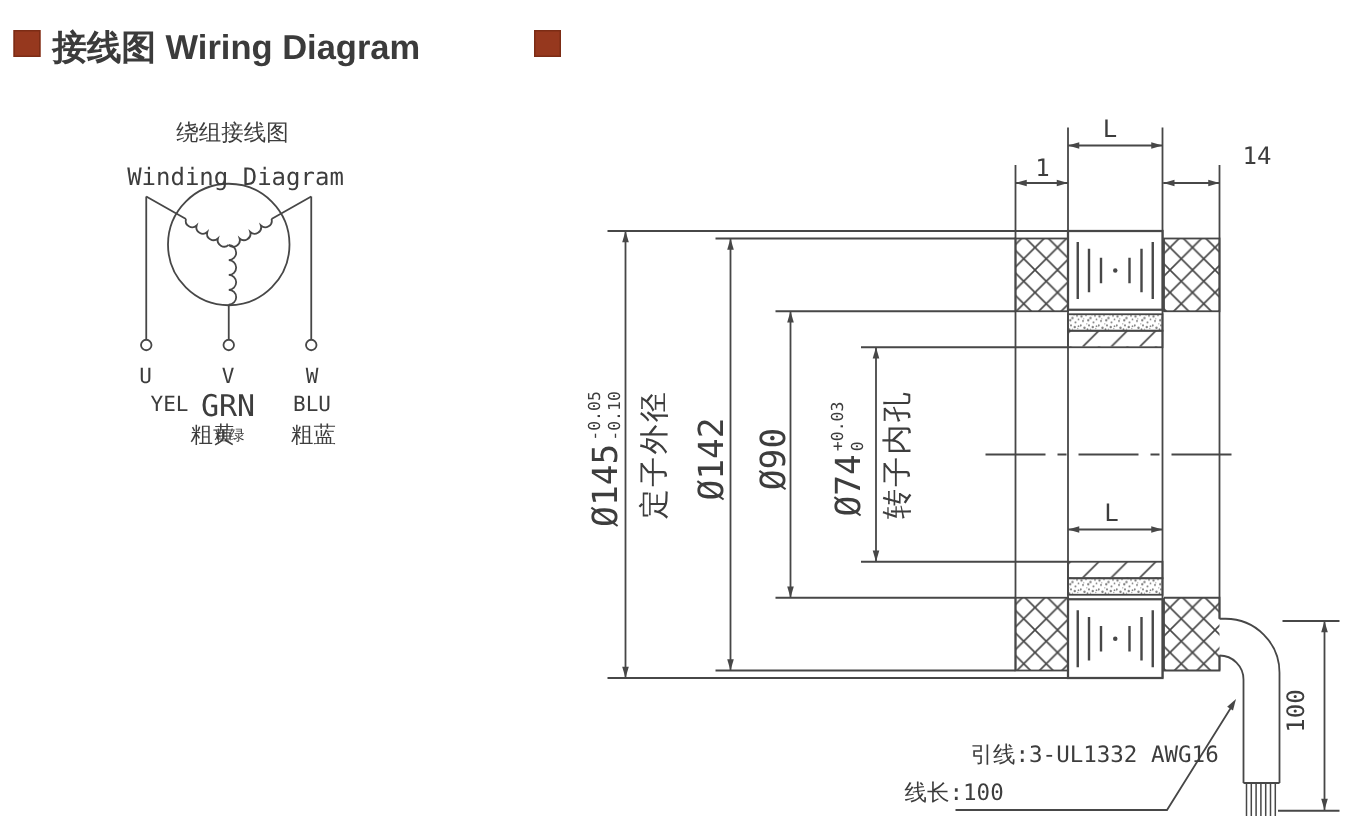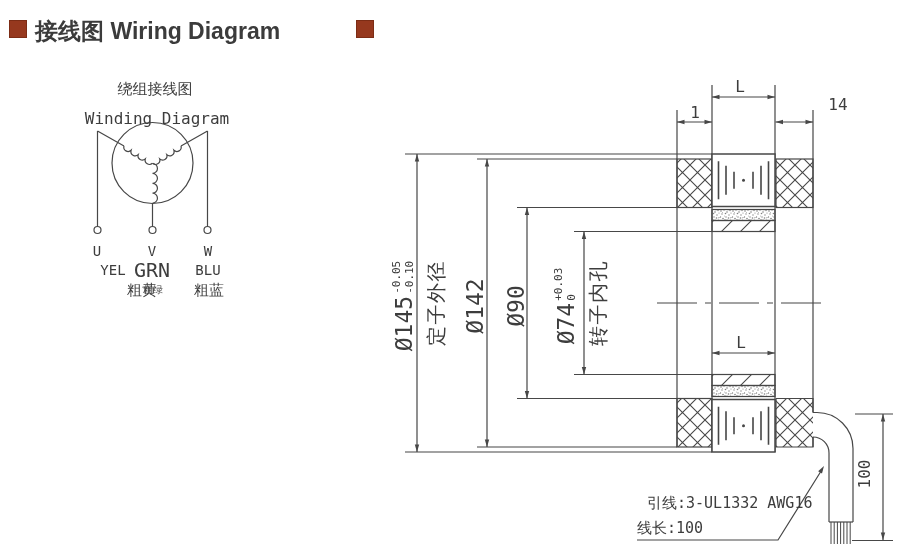--- a/index.html
+++ b/index.html
@@ -193,15 +193,15 @@
       <i>+0.03</i>
         <i>0</i>
     </span>
   </div>
   <div class="vtext dimlabel" style="left:598px;top:303px;">转子内孔</div>
 
   <div class="txt mono smalldim" style="left:741px;top:342px;">L</div>
   <div class="vtext smalldim" style="left:864px;top:474px;">100</div>
 
   <div class="note" style="left:637px;top:494px;margin-left:10px;">引线:3-UL1332 AWG16</div>
-  <div class="note" style="left:637px;top:519px;text-align:center;">线长:100</div>
+  <div class="note" style="left:603px;top:519px;text-align:center;">线长:100</div>
 
 </div>
 
 </body></html>

